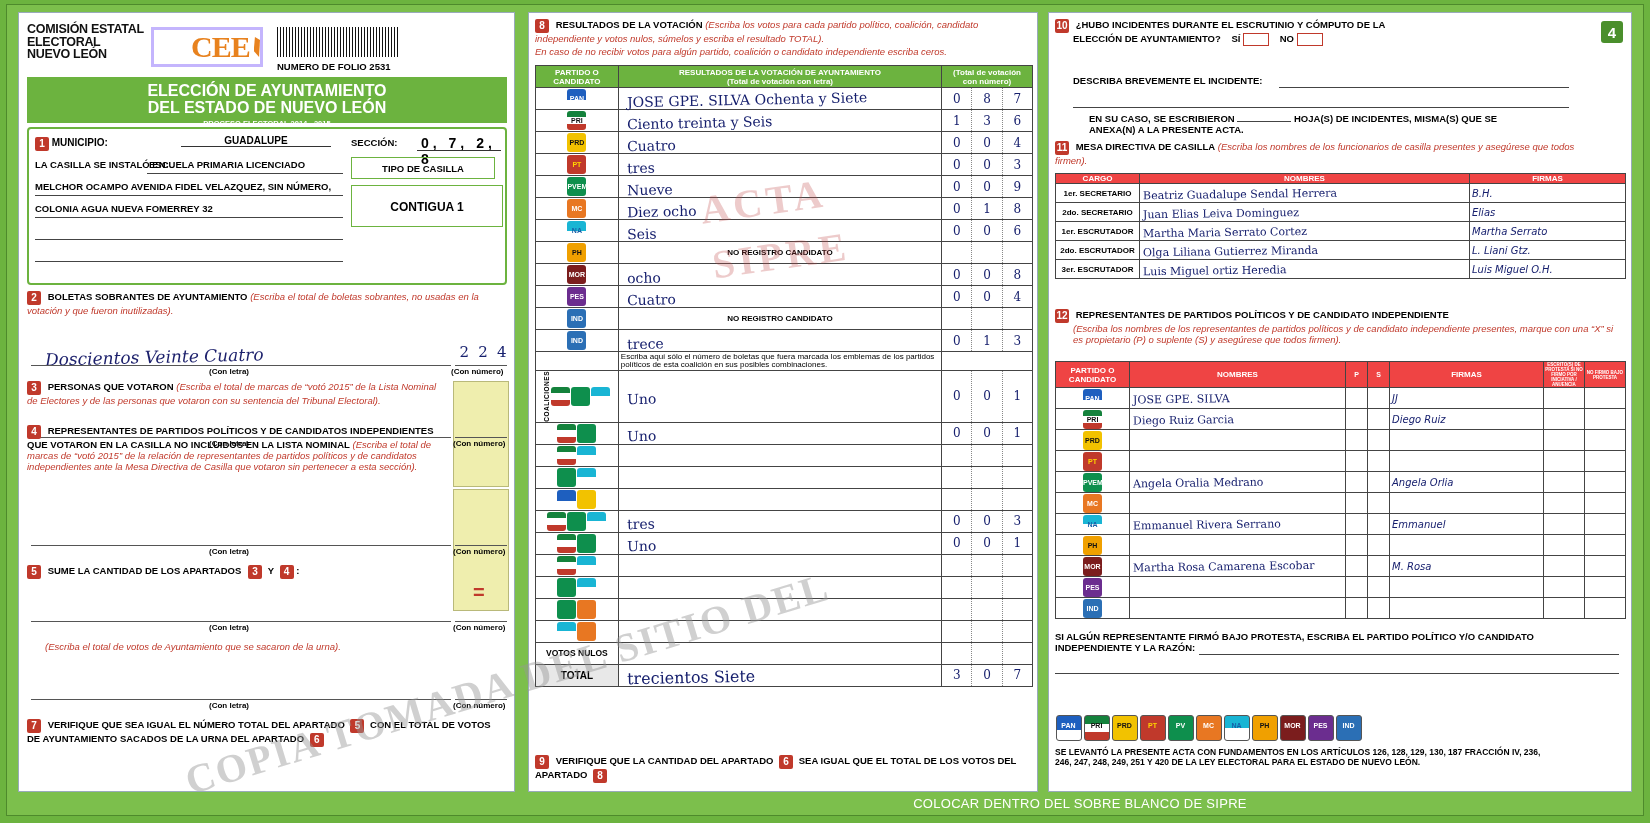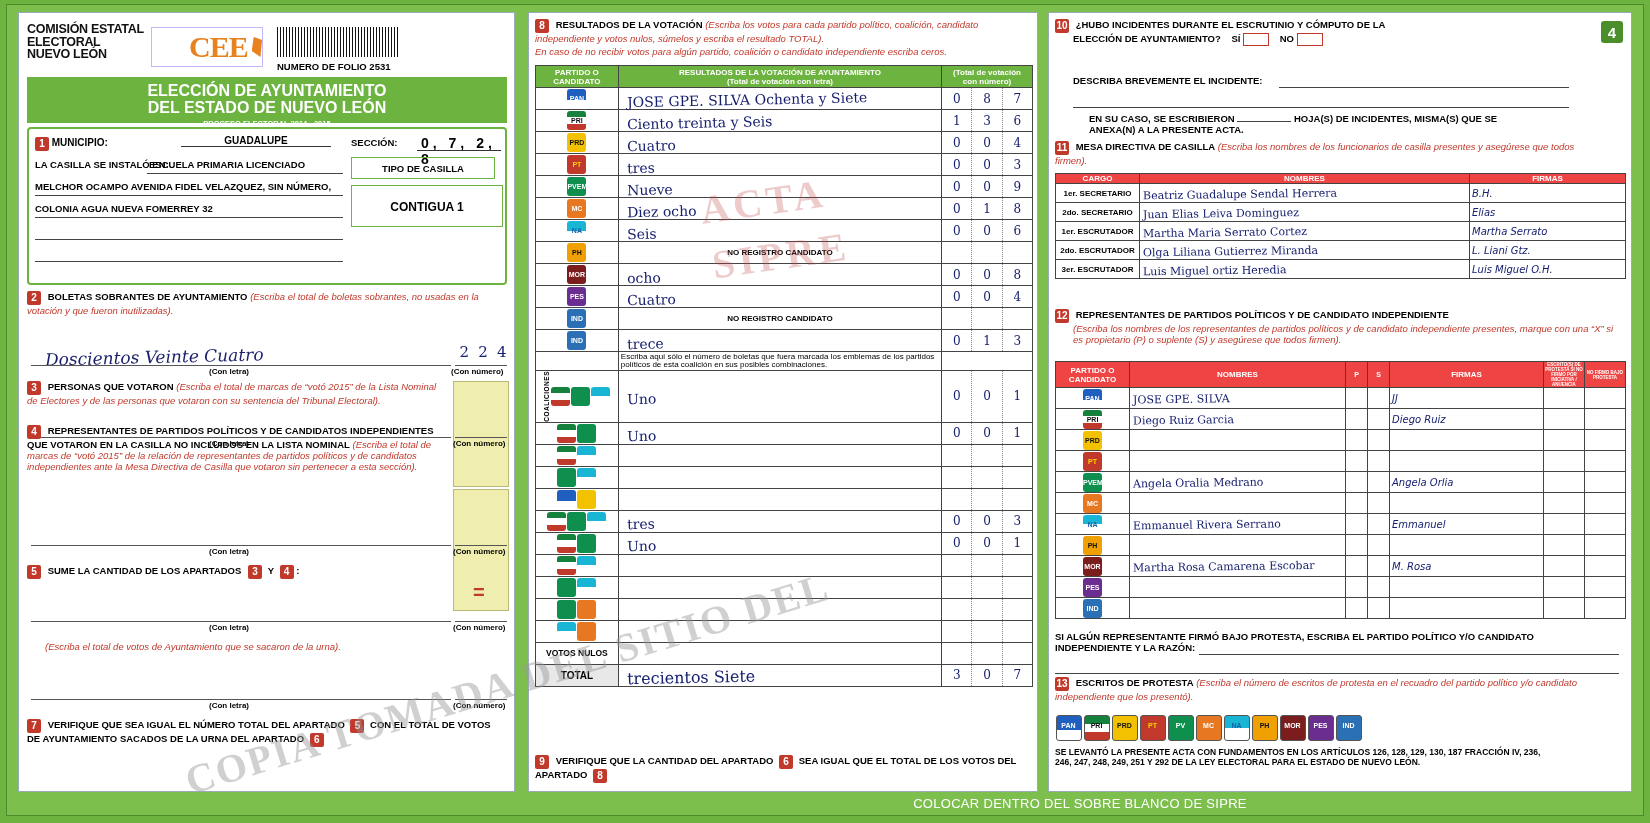--- a/index.html
+++ b/index.html
@@ -49,21 +49,21 @@
 
   
   .cee-head { position:absolute; left:8px; top:8px; width:480px; height:52px; }
   .comision {
     position:absolute; left:0; top:2px; width:118px;
     font-size:12.5px; font-weight:bold; line-height:12.5px; color:#111;
     letter-spacing:-0.3px;
   }
   .cee-logo {
     position:absolute; left:124px; top:6px; width:112px; height:40px;
-    background:#fff; border:1px solid #c4b5fd;
+    background:#fff; border:3px solid #c4b5fd;
     display:flex; align-items:center; justify-content:center;padding-left:37px;
   }
   .cee-logo .txt {
     font-size:30px; font-weight:bold; color:#e8821e; letter-spacing:-1px;
     font-family:"Liberation Serif", serif;
   }
   .cee-logo .nl {
     width:12px; height:20px; margin-left:4px; background:#e8821e;
     clip-path:polygon(20% 0,100% 15%,85% 100%,0 70%);
   }
@@ -1121,43 +1121,38 @@
     </tbody>
       </table>
 
     <div class="r-sect b" style="left:6px; top:618px; width:570px;">
       <div>SI ALGÚN REPRESENTANTE FIRMÓ BAJO PROTESTA, ESCRIBA EL PARTIDO POLÍTICO Y/O CANDIDATO</div>
       <div>INDEPENDIENTE Y LA RAZÓN:</div>
     </div>
     <div class="ul-line" style="left:150px; top:641px; width:420px;"></div>
     <div class="ul-line" style="left:6px; top:660px; width:564px;"></div>
 
-    <div class="r-sect" style="left:6px; top:664px; width:570px;">
-      <span class="num-badge">13</span>
-      <span class="b" style="margin-left:4px">ESCRITOS DE PROTESTA</span>
-      <span class="red it">(Escriba el número de escritos de protesta en el recuadro del partido político y/o candidato independiente que los presentó).</span>
-    </div>
 
     <div class="logo-strip" style="left:6px; top:702px;">
       <span class="chip pan" style="width:26px;height:26px;border:1px solid #555">PAN</span>
       <span class="chip pri" style="width:26px;height:26px;border:1px solid #555">PRI</span>
       <span class="chip prd" style="width:26px;height:26px;border:1px solid #555">PRD</span>
       <span class="chip pt" style="width:26px;height:26px;border:1px solid #555">PT</span>
       <span class="chip verde" style="width:26px;height:26px;border:1px solid #555">PV</span>
       <span class="chip mc" style="width:26px;height:26px;border:1px solid #555">MC</span>
       <span class="chip na" style="width:26px;height:26px;border:1px solid #555">NA</span>
       <span class="chip humanista" style="width:26px;height:26px;border:1px solid #555">PH</span>
       <span class="chip morena" style="width:26px;height:26px;border:1px solid #555">MOR</span>
       <span class="chip encuentro" style="width:26px;height:26px;border:1px solid #555">PES</span>
       <span class="chip indep" style="width:26px;height:26px;border:1px solid #555">IND</span>
     </div>
 
     <div class="r-sect b" style="left:6px; top:734px; width:570px; line-height:10px; font-size:8.5px;">
       <div>SE LEVANTÓ LA PRESENTE ACTA CON FUNDAMENTOS EN LOS ARTÍCULOS 126, 128, 129, 130, 187 FRACCIÓN IV, 236,</div>
-      <div>246, 247, 248, 249, 251 Y 292 DE LA LEY ELECTORAL PARA EL ESTADO DE NUEVO LEÓN.</div>
+      <div>246, 247, 248, 249, 251 Y 420 DE LA LEY ELECTORAL PARA EL ESTADO DE NUEVO LEÓN.</div>
     </div>
   </div>
 
   <div class="bottom-banner">COLOCAR DENTRO DEL SOBRE BLANCO DE SIPRE</div>
 
   <div class="wm" id="wm-acta">ACTA</div>
   <div class="wm" id="wm-sipre">SIPRE</div>
   <div class="wm" id="wm-copia">COPIA TOMADA DEL SITIO DEL</div>
 </div>
 

